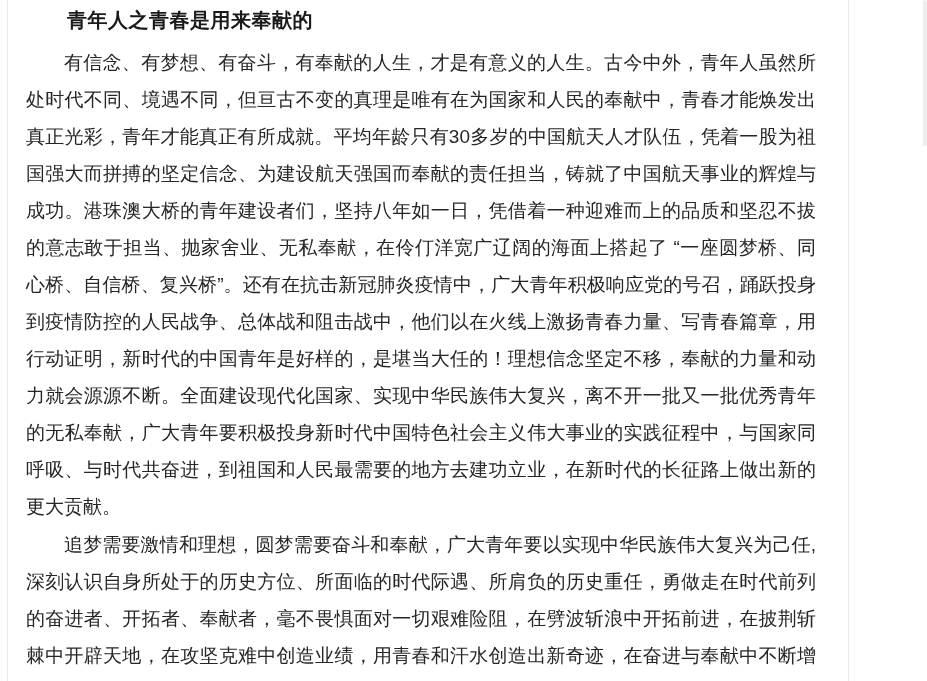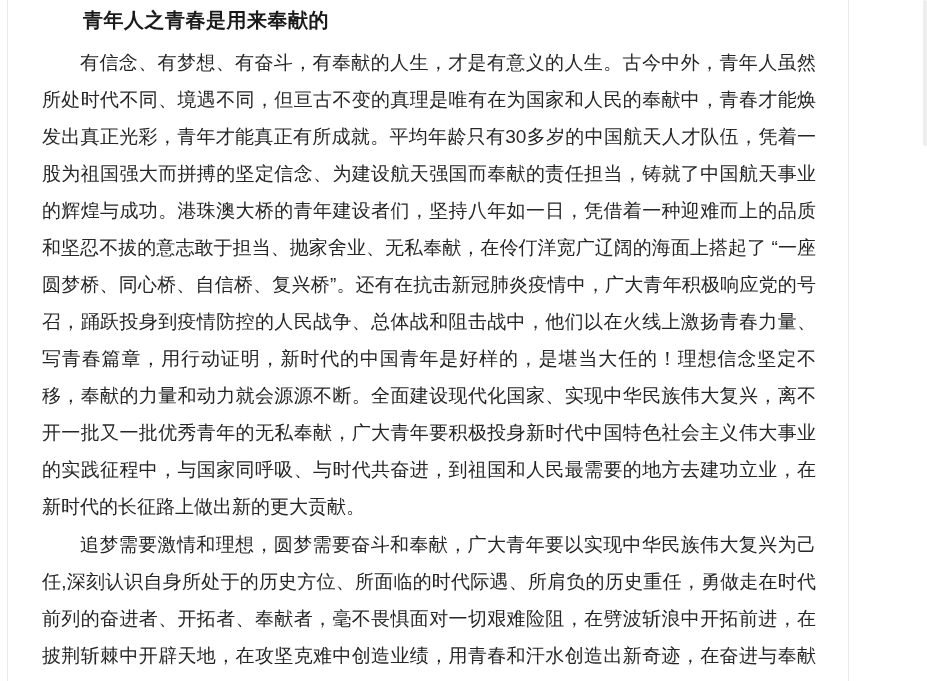--- a/index.html
+++ b/index.html
@@ -18,21 +18,21 @@
   .doc-sheet {
     position: absolute;
     left: 7px;
     top: 0;
     width: 842px;
     height: 681px;
     box-sizing: border-box;
     border-left: 1px solid #e9e9e9;
     border-right: 1px solid #e9e9e9;
     background: #ffffff;
-    padding: 5px 32px 0 34px;
+    padding: 5px 32px 0 18px;
   }
   .doc-title {
     margin: 0 0 9px 0;
     font-size: 20px;
     font-weight: bold;
     line-height: 30px;
     color: #1a1a1a;
     text-indent: 41px;
     letter-spacing: 0.5px;
   }

